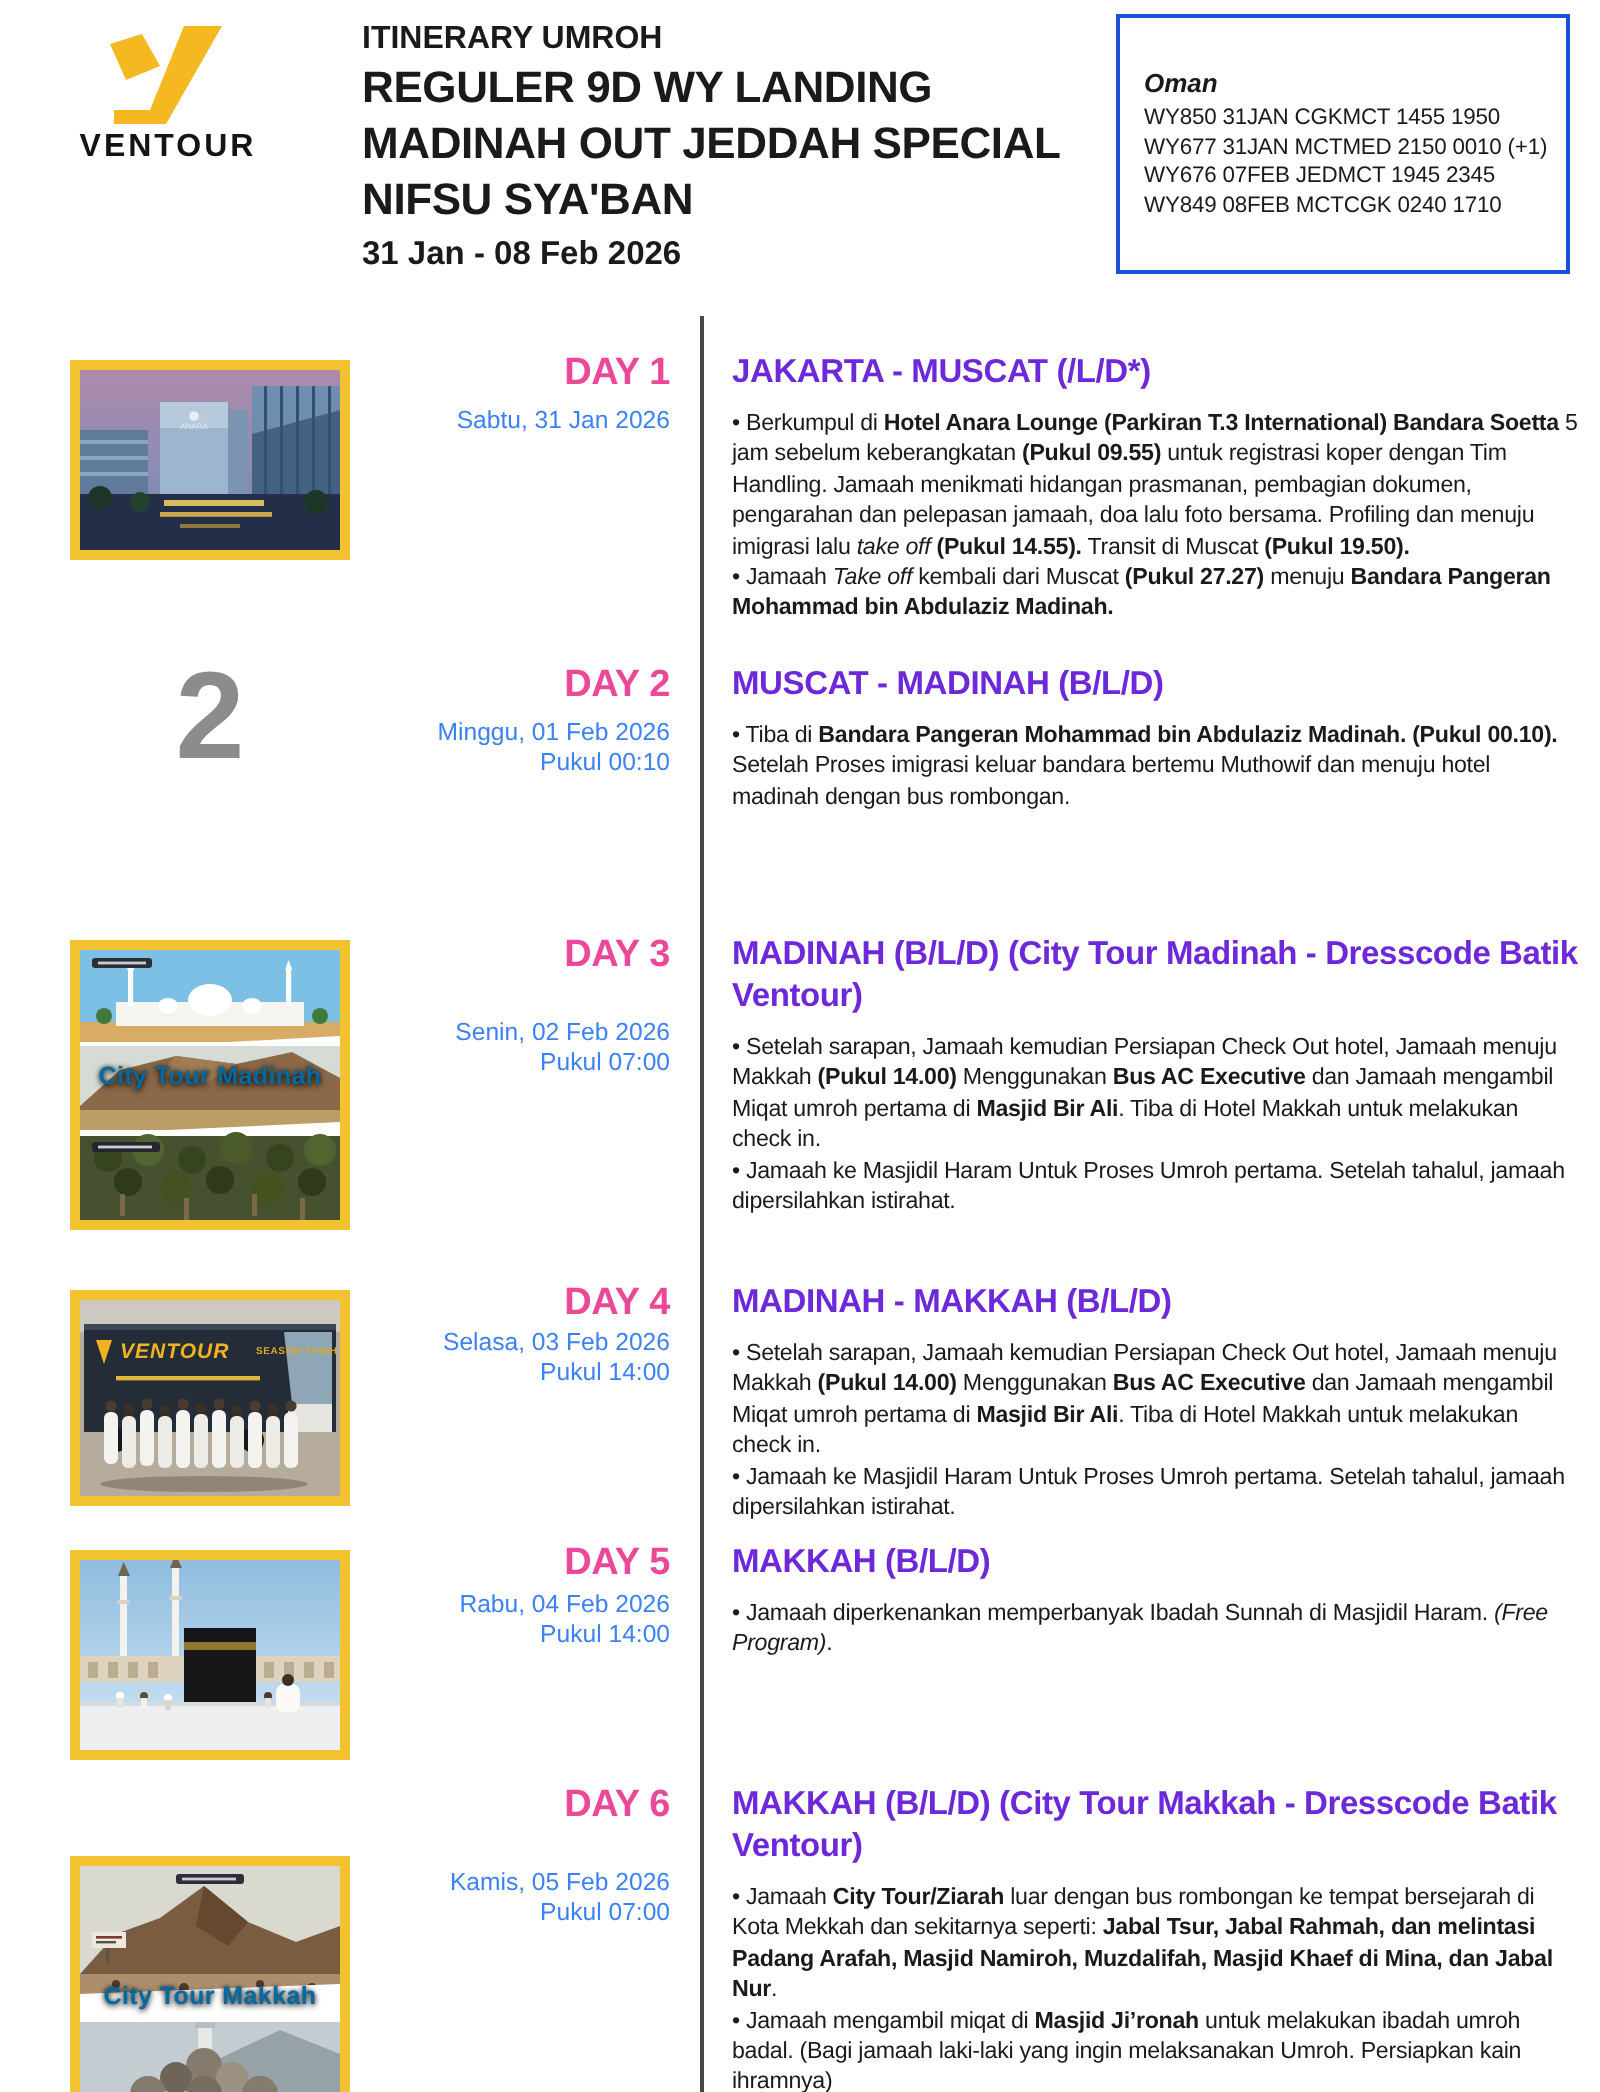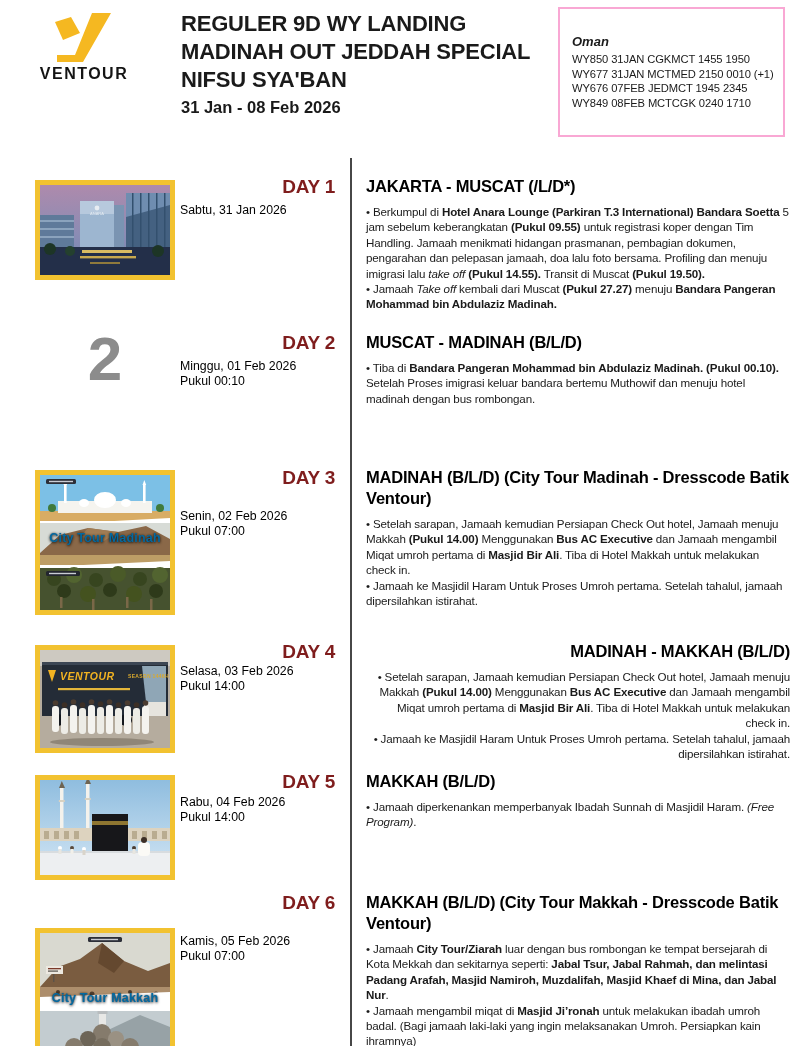--- a/index.html
+++ b/index.html
@@ -10,33 +10,33 @@
   .logo{position:absolute;left:30px;top:12px;width:108px;text-align:center;}
   .logo svg{display:block;margin:0 auto;}
   .logo-text{font-size:16px;font-weight:bold;letter-spacing:1.5px;color:#141414;margin-top:1px;}
 
   .header-block{position:absolute;left:181px;top:10px;width:372px;}
   .h-kicker{font-size:16px;font-weight:bold;line-height:20px;}
   .h-title{font-size:22px;font-weight:bold;line-height:28px;letter-spacing:-0.2px;}
   .h-dates{font-size:16.5px;font-weight:bold;margin-top:4px;}
 
   .flight-box{position:absolute;left:558px;top:7px;width:227px;height:130px;box-sizing:border-box;
-              border:2px solid #f9a8d4;padding:25px 6px 0 12px;}
+              border:2px solid #1d4ed8;padding:25px 6px 0 12px;}
   .fb-airline{font-size:13px;font-weight:bold;font-style:italic;margin-bottom:3px;}
   .fb-line{font-size:11.2px;line-height:14.5px;white-space:nowrap;letter-spacing:-0.1px;}
 
   
   .divider{position:absolute;left:350px;top:158px;width:2px;height:888px;background:#474747;}
 
   .day-label{position:absolute;left:180px;width:155px;text-align:right;
-             font-size:19px;font-weight:bold;color:#7f1d1d;letter-spacing:-0.2px;}
-  .day-date{position:absolute;left:180px;width:155px;
-            font-size:12.3px;line-height:15px;color:#000000;}
+             font-size:19px;font-weight:bold;color:#ec4899;letter-spacing:-0.2px;}
+  .day-date{position:absolute;left:180px;width:155px;text-align:right;
+            font-size:12.3px;line-height:15px;color:#3b82f6;}
   .day-content{position:absolute;left:366px;width:424px;}
-  .day-title{font-size:16.5px;font-weight:bold;color:#000000;line-height:21px;
+  .day-title{font-size:16.5px;font-weight:bold;color:#6d28d9;line-height:21px;
              letter-spacing:-0.2px;margin-bottom:7px;}
   .day-body p{font-size:11.6px;line-height:15.4px;margin:0;letter-spacing:-0.15px;}
   .b{font-weight:bold;}
   .i{font-style:italic;}
 
   
   .media{position:absolute;left:35px;width:140px;box-sizing:border-box;border:5px solid #F2C230;
          background:#fff;overflow:hidden;}
   .media svg{display:block;}
   .media .caption{position:absolute;left:0;right:0;text-align:center;color:#0369a1;
@@ -58,20 +58,21 @@
 
   <div class="logo">
     <svg width="74" height="52" viewBox="0 0 74 52">
       <polygon points="8,10 24,5 33,21 16,28" fill="#F5B821"></polygon>
       <polygon points="45,1 64,1 36,50 10,50 10,43 28,43" fill="#F5B821"></polygon>
     </svg>
     <div class="logo-text">VENTOUR</div>
   </div>
 
   <div class="header-block">
+    <div class="h-kicker">ITINERARY UMROH</div>
     <div class="h-title">REGULER 9D WY LANDING</div>
     <div class="h-title">MADINAH OUT JEDDAH SPECIAL</div>
     <div class="h-title">NIFSU SYA'BAN</div>
     <div class="h-dates">31 Jan - 08 Feb 2026</div>
   </div>
 
   <div class="flight-box">
     <div class="fb-airline">Oman</div>
     <div class="fb-line">WY850 31JAN CGKMCT 1455 1950</div>
     <div class="fb-line">WY677 31JAN MCTMED 2150 0010 (+1)</div>
@@ -239,21 +240,21 @@
       </g>
     </svg>
     <div class="bus-brand">VENTOUR</div>
     <div class="bus-season">SEASON 1446H</div>
   </div>
   <div class="day-label" style="top:641px;">DAY 4</div>
   <div class="day-date" style="top:664px;">
     <div>Selasa, 03 Feb 2026</div>
     <div>Pukul 14:00</div>
   </div>
-  <div class="day-content" style="top:641px;text-align:right;">
+  <div class="day-content" style="top:641px;">
     <div class="day-title">MADINAH - MAKKAH (B/L/D)</div>
     <div class="day-body">
       <p><span>• Setelah sarapan, Jamaah kemudian Persiapan Check Out hotel, Jamaah menuju Makkah </span><span class="b">(Pukul 14.00)</span><span> Menggunakan </span><span class="b">Bus AC Executive</span><span> dan Jamaah mengambil Miqat umroh pertama di </span><span class="b">Masjid Bir Ali</span><span>. Tiba di Hotel Makkah untuk melakukan check in.</span></p>
       <p><span>• Jamaah ke Masjidil Haram Untuk Proses Umroh pertama. Setelah tahalul, jamaah dipersilahkan istirahat.</span></p>
     </div>
   </div>
 
   <div class="media" style="top:775px;height:105px;">
     <svg width="130" height="95" viewBox="0 0 130 95">
       <defs>

